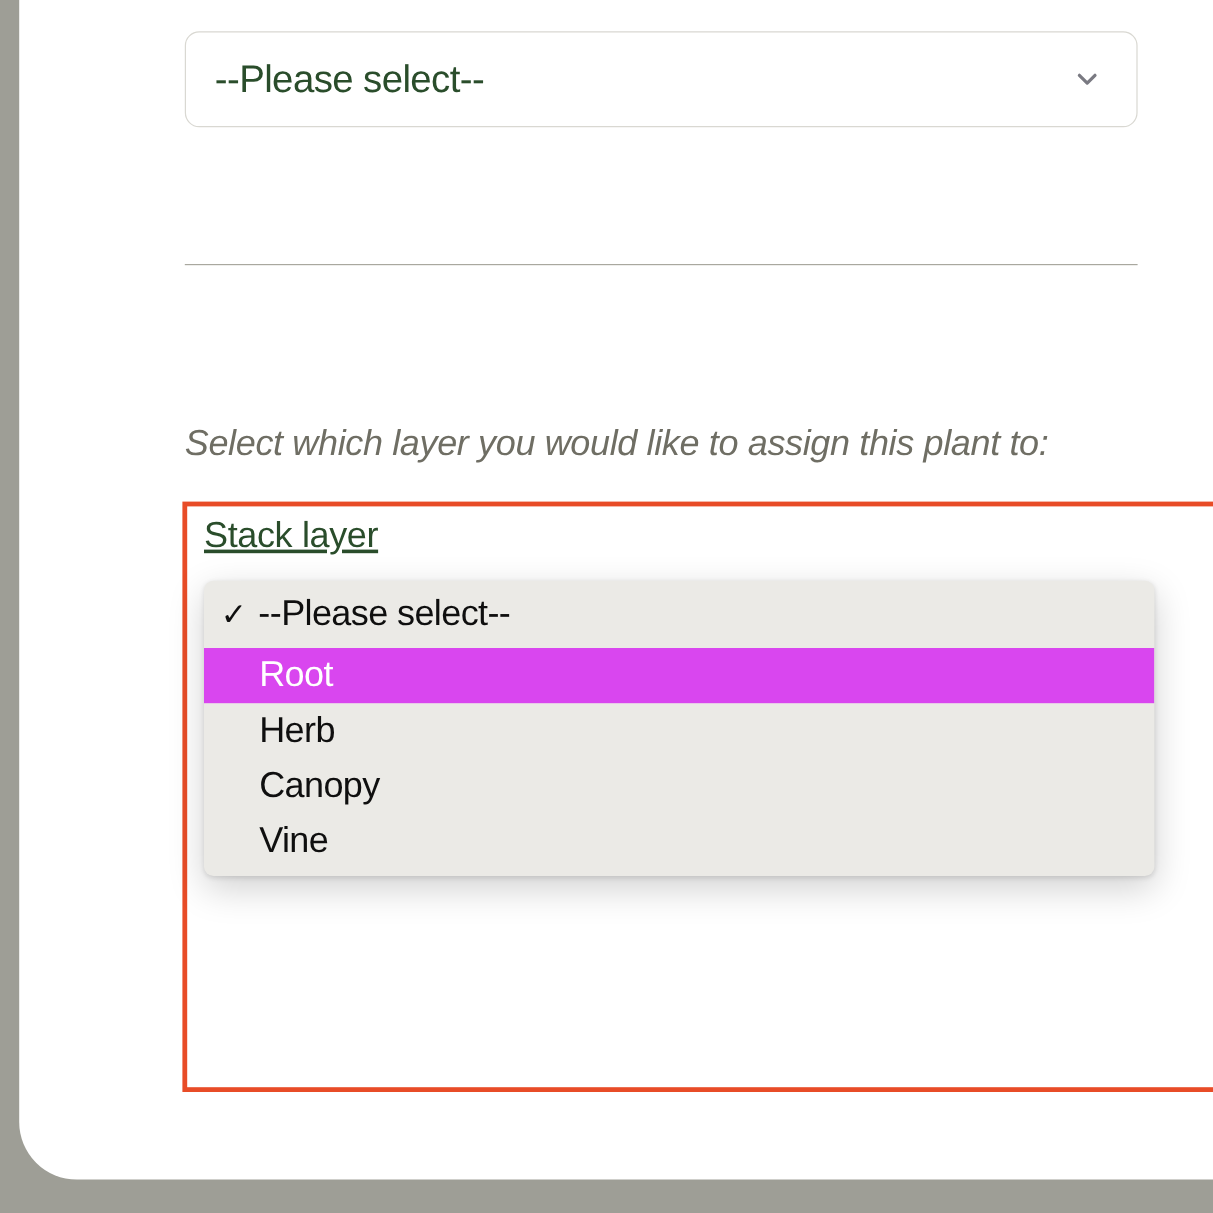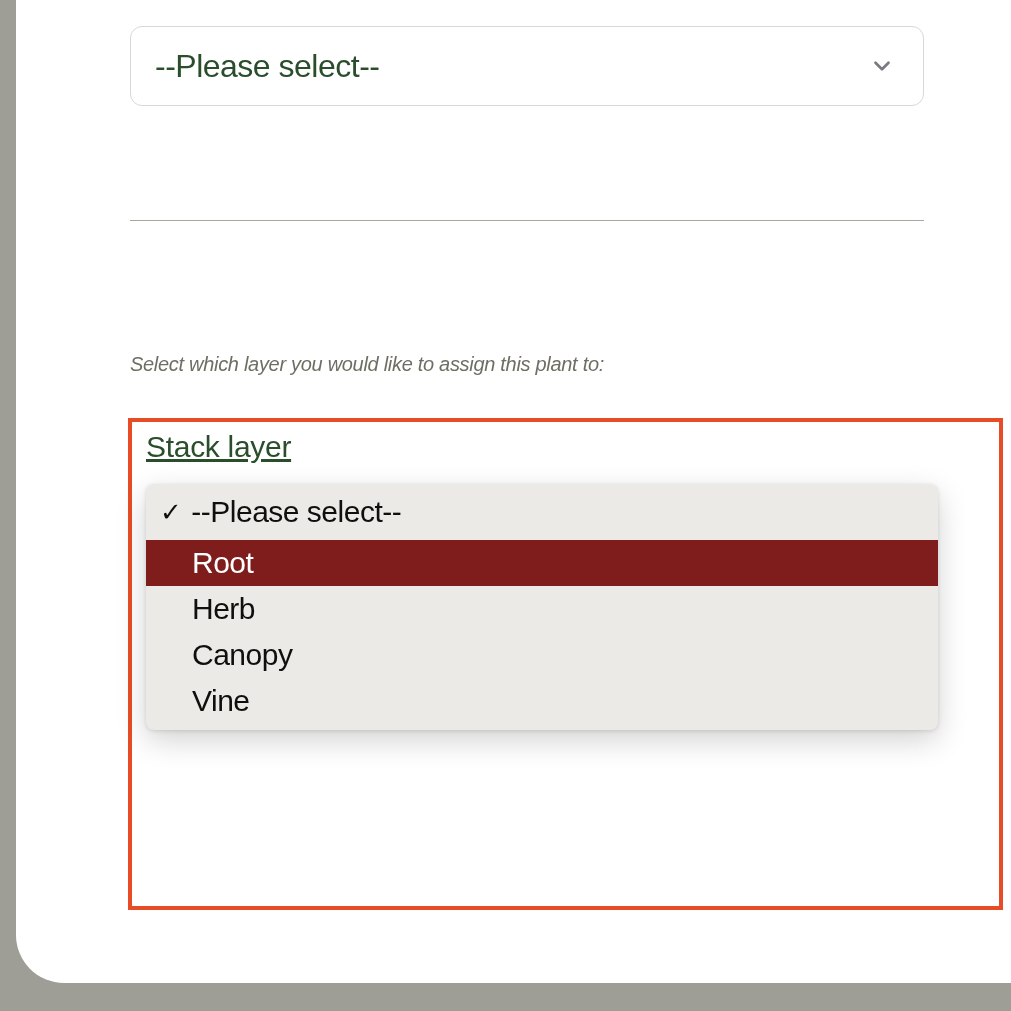--- a/index.html
+++ b/index.html
@@ -15,20 +15,21 @@
       position: relative;
     }
     .card {
       position: absolute;
       left: 16px;
       top: 0;
       right: 0;
       bottom: 28px;
       background: #ffffff;
       border-bottom-left-radius: 48px;
+      padding-left: 24px;
     }
     .content {
       padding: 0 60px;
       position: relative;
       height: 100%;
     }
     .select-closed {
       margin-top: 26px;
       width: 794px;
       height: 80px;
@@ -57,21 +58,21 @@
       margin-left: 54px;
       width: 794px;
       height: 1px;
       background: #a9a89f;
     }
     .instruction {
       margin-top: 132px;
       margin-left: 54px;
       color: #6f6e64;
       font-style: italic;
-      font-size: 20px;
+      font-size: 30px;
       letter-spacing: -0.3px;
     }
     .highlight-box {
       position: absolute;
       left: 112px;
       top: 392px;
       width: 875px;
       height: 492px;
       border: 4px solid #e84c27;
     }
@@ -108,21 +109,21 @@
     }
     .dropdown-option.first {
       padding-left: 14px;
       height: 56px;
     }
     .dropdown-option.first .check {
       margin-right: 10px;
       font-size: 26px;
     }
     .dropdown-option.highlighted {
-      background: #7f1d1d;
+      background: #d946ef;
       color: #ffffff;
     }
   </style>
 </head>
 <body>
 
 <div class="card">
   <div class="content">
 
     <div class="select-closed">

